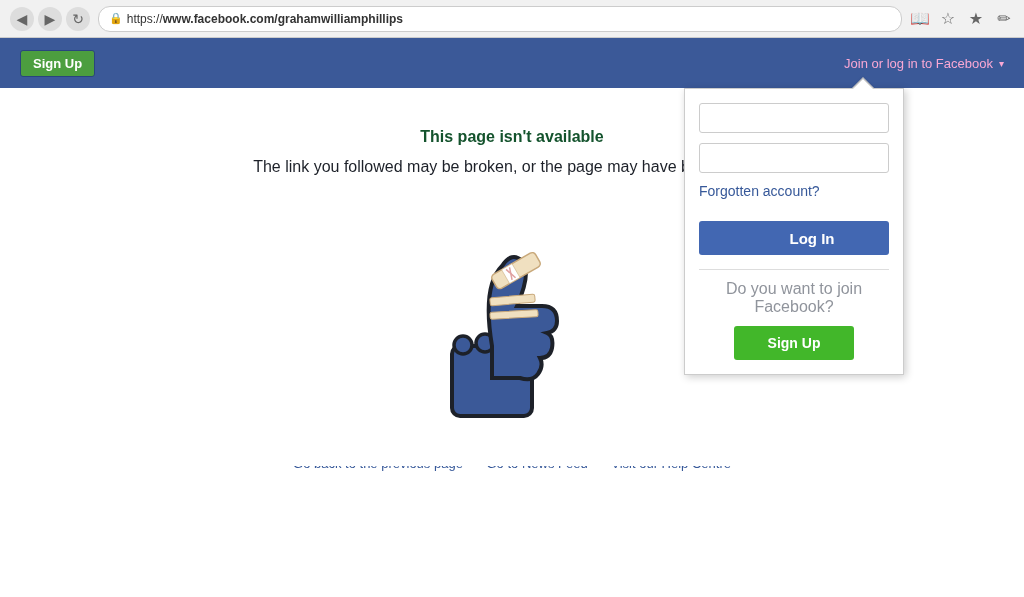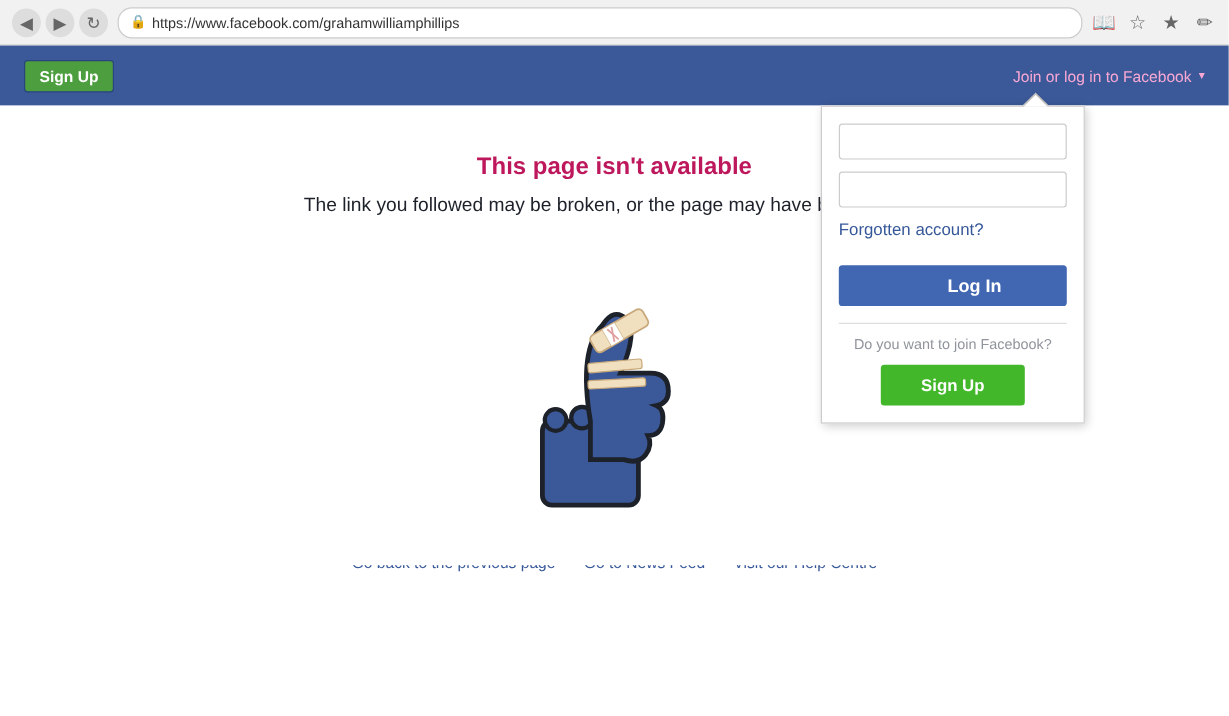--- a/index.html
+++ b/index.html
@@ -30,21 +30,21 @@
       border-radius: 12px;
       height: 26px;
       display: flex;
       align-items: center;
       padding: 0 10px;
       font-size: 12px;
       color: #333;
     }
     .lock-icon { color: #666; margin-right: 4px; font-size: 11px; }
     .url-text { color: #333; font-size: 12px; }
-    .url-text span { font-weight: normal; }
+    .url-text span { font-weight: bold; }
     .browser-actions {
       display: flex; gap: 8px; align-items: center;
     }
     .browser-action-icon {
       width: 20px; height: 20px; color: #666; font-size: 16px;
       display: flex; align-items: center; justify-content: center;
       cursor: pointer;
     }
 
     
@@ -89,23 +89,23 @@
     }
 
     
     .main-content {
       background: #fff;
       padding: 40px 20px 20px;
       text-align: center;
       position: relative;
     }
     .error-title {
-      font-size: 20px;
-      font-weight: bold;
-      color: #be185d;
+      font-size: 16px;
+      font-weight: bold;
+      color: #14532d;
       margin-bottom: 12px;
     }
     .error-subtitle {
       font-size: 16px;
       color: #1d2129;
       margin-bottom: 30px;
     }
 
     
     .thumbs-container {
@@ -199,21 +199,21 @@
       font-weight: bold;
       cursor: pointer;
       padding-left: 36px;
     }
     .login-divider {
       border-top: 1px solid #ddd;
       margin: 14px 0 10px;
     }
     .login-join-text {
       text-align: center;
-      font-size: 12px;
+      font-size: 16px;
       color: #90949c;
       margin-bottom: 10px;
     }
     .signup-green-btn {
       display: block;
       width: 120px;
       margin: 0 auto;
       height: 34px;
       background: #42b72a;
       border: none;

